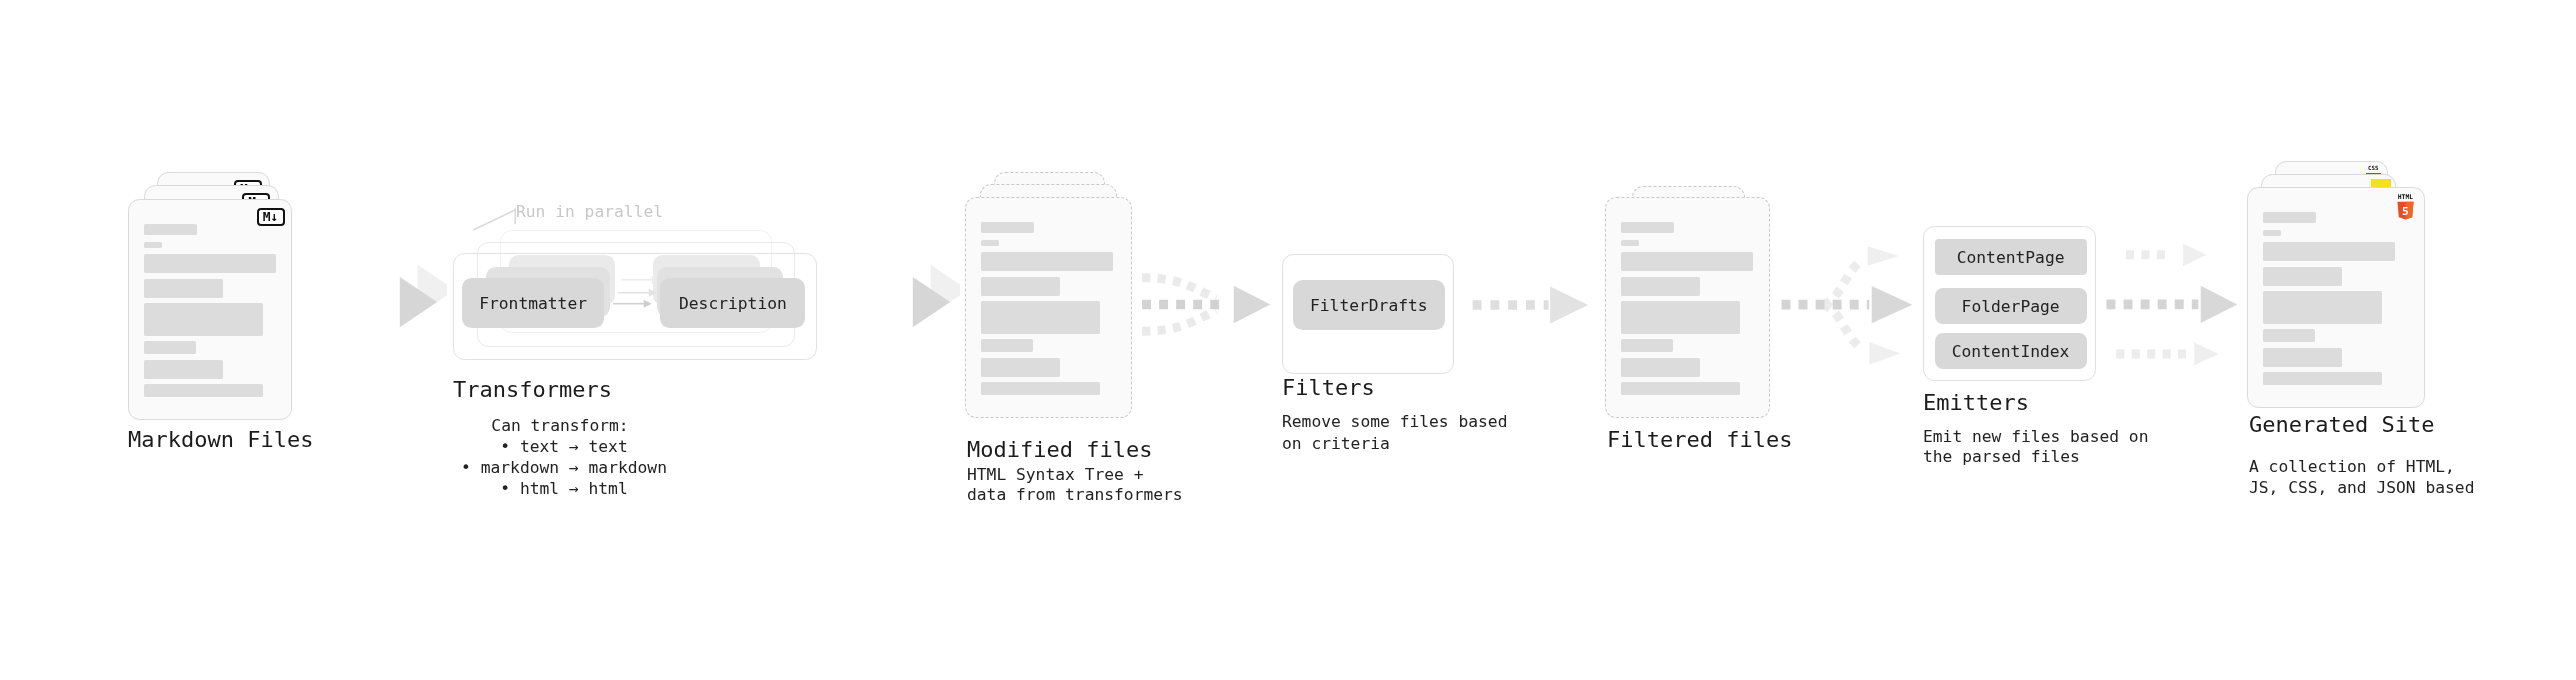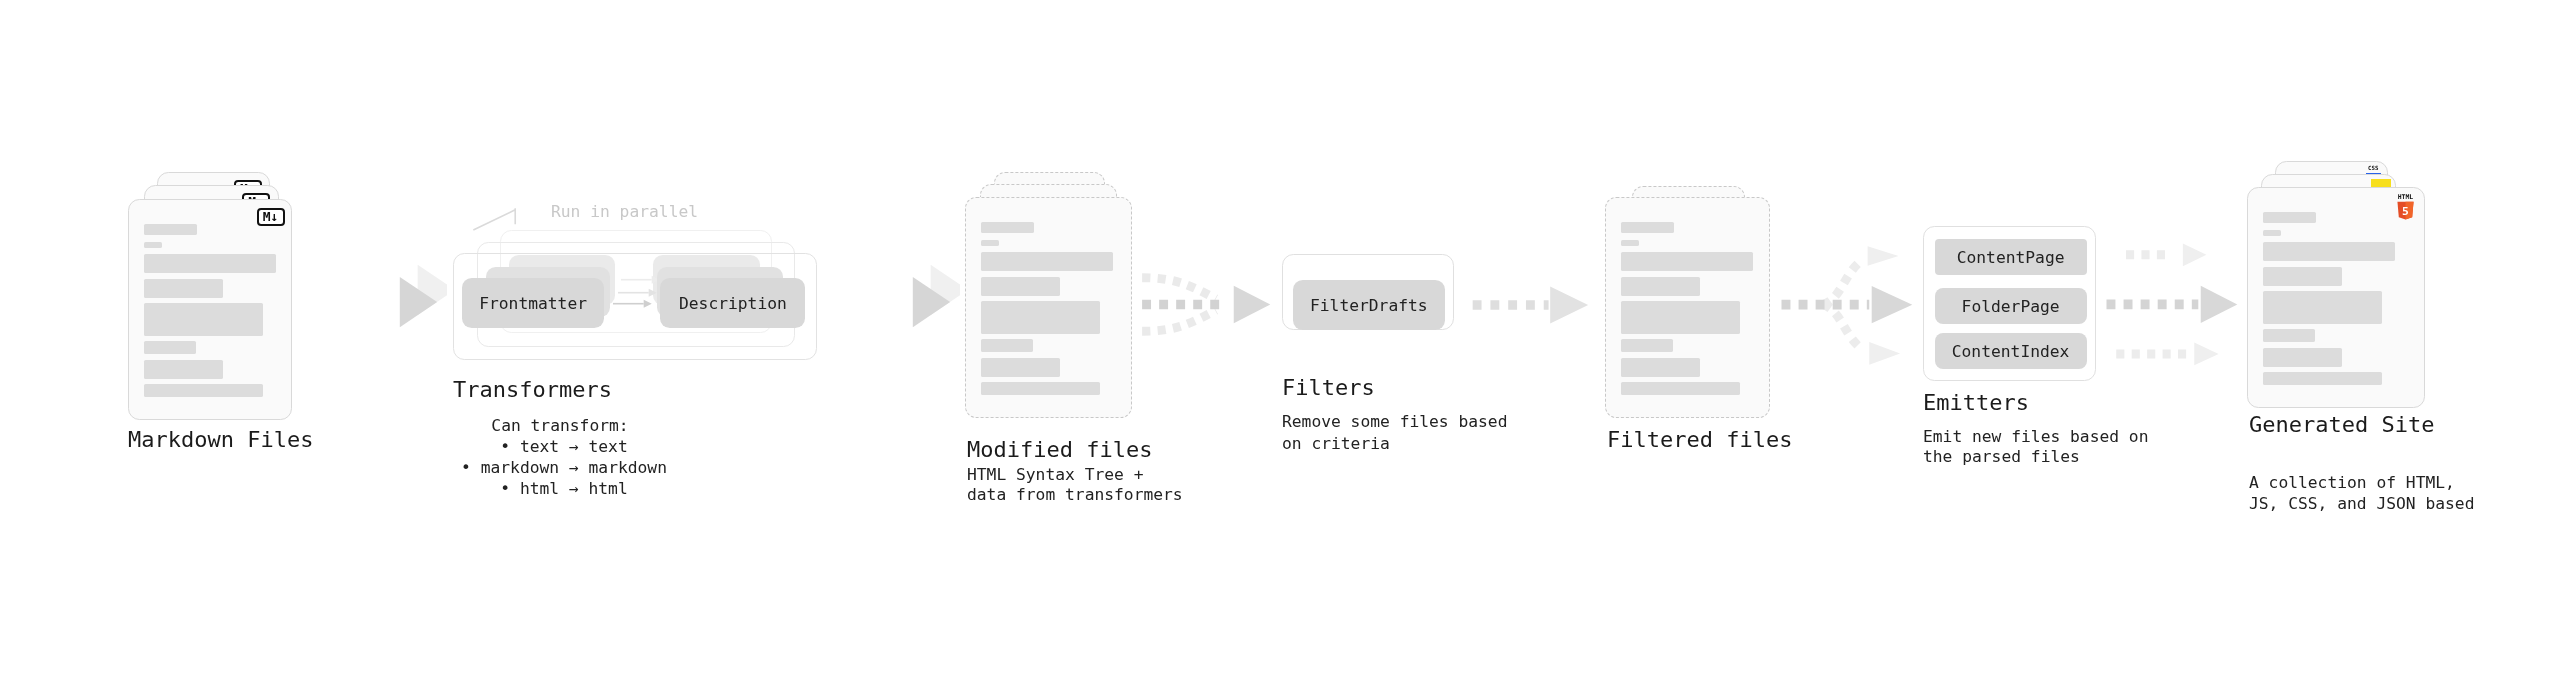--- a/index.html
+++ b/index.html
@@ -83,21 +83,21 @@
     </g>
     <line x1="8" y1="47" x2="102" y2="47" stroke="url(#fadeD1)" stroke-width="13" stroke-dasharray="11 10"></line>
     <polygon points="102,16 148,47 102,78" fill="#d6d6d6"></polygon>
   </svg>
 
   <div>
 
     <svg class="abs" style="left:469px;top:205px;" width="57" height="29" viewBox="0 0 70 36">
       <path d="M5 31 L57 6 M57 4 L57 24" stroke="#dadada" stroke-width="2" fill="none"></path>
     </svg>
-    <div class="note" style="left:551px;top:202px;">Run in parallel</div>
+    <div class="note" style="left:516px;top:202px;">Run in parallel</div>
 
     <div class="card back" style="left:500px;top:230px;width:272px;height:103px;">
       <div class="pill g2" style="left:8.1px;top:23.6px;width:106px;height:50px;"></div>
       <div class="pill g2" style="right:10.6px;top:23.6px;width:107px;height:50px;"></div>
       <svg class="abs" style="left:120px;top:43px;" width="42" height="11.4" viewBox="0 0 52 14">
         <line x1="0" y1="7" x2="38" y2="7" stroke="#ececec" stroke-width="2"></line>
         <polygon points="38,2 48,7 38,12" fill="#ececec"></polygon>
       </svg>
     </div>
 
@@ -168,21 +168,21 @@
   </div>
 
   <svg class="abs" style="left:1138px;top:268px;" width="138" height="73" viewBox="0 0 170 90">
     <path d="M5 12 C45 12 62 20 96 38" stroke="#eaeaea" stroke-width="11" stroke-dasharray="10 9" fill="none"></path>
     <path d="M5 78 C45 78 62 70 96 52" stroke="#eaeaea" stroke-width="11" stroke-dasharray="10 9" fill="none"></path>
     <line x1="5" y1="45" x2="104" y2="45" stroke="#d2d2d2" stroke-width="12" stroke-dasharray="11 10"></line>
     <polygon points="118,22 163,45 118,68" fill="#d8d8d8"></polygon>
   </svg>
 
   <div>
-    <div class="whitecard" style="left:1282px;top:254px;width:172px;height:76px;">
+    <div class="whitecard" style="left:1282px;top:254px;width:172px;height:120px;">
       <div class="pill" style="left:9.8px;top:25px;width:152px;height:50px;">FilterDrafts</div>
     </div>
     <div class="label" style="left:1282px;top:375px;">Filters</div>
     <div class="sub" style="left:1282px;top:411px;line-height:22px;">
       <div>Remove some files based</div>
       <div>on criteria</div>
     </div>
   </div>
 
   <svg class="abs" style="left:1469px;top:284px;" width="122" height="42" viewBox="0 0 150 52">
@@ -256,20 +256,20 @@
       <div class="bar b1"></div>
       <div class="bar b2"></div>
       <div class="bar b3"></div>
       <div class="bar b4"></div>
       <div class="bar b5"></div>
       <div class="bar b6"></div>
       <div class="bar b7"></div>
       <div class="bar b8"></div>
     </div>
     <div class="label" style="left:2249px;top:412px;">Generated Site</div>
-    <div class="sub" style="left:2249px;top:456px;line-height:21px;margin-top:16px;">
+    <div class="sub" style="left:2249px;top:456px;line-height:21px;">
       <div>A collection of HTML,</div>
       <div>JS, CSS, and JSON based</div>
     </div>
   </div>
 
 </div>
 
 
 </body></html>

